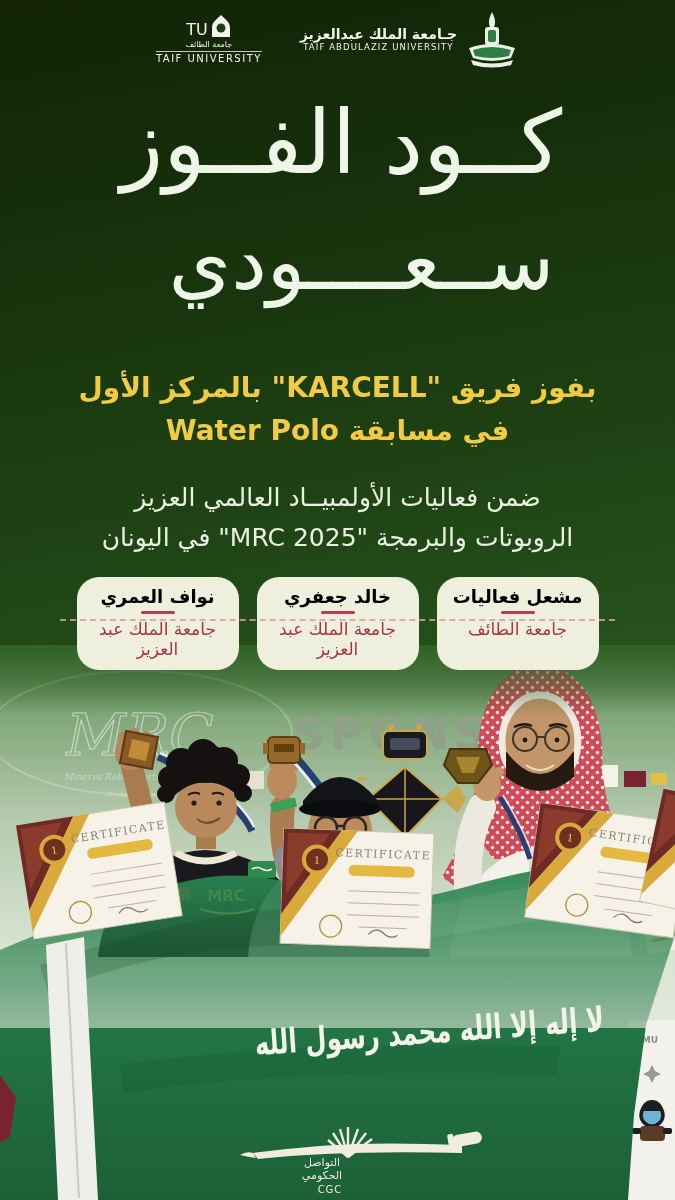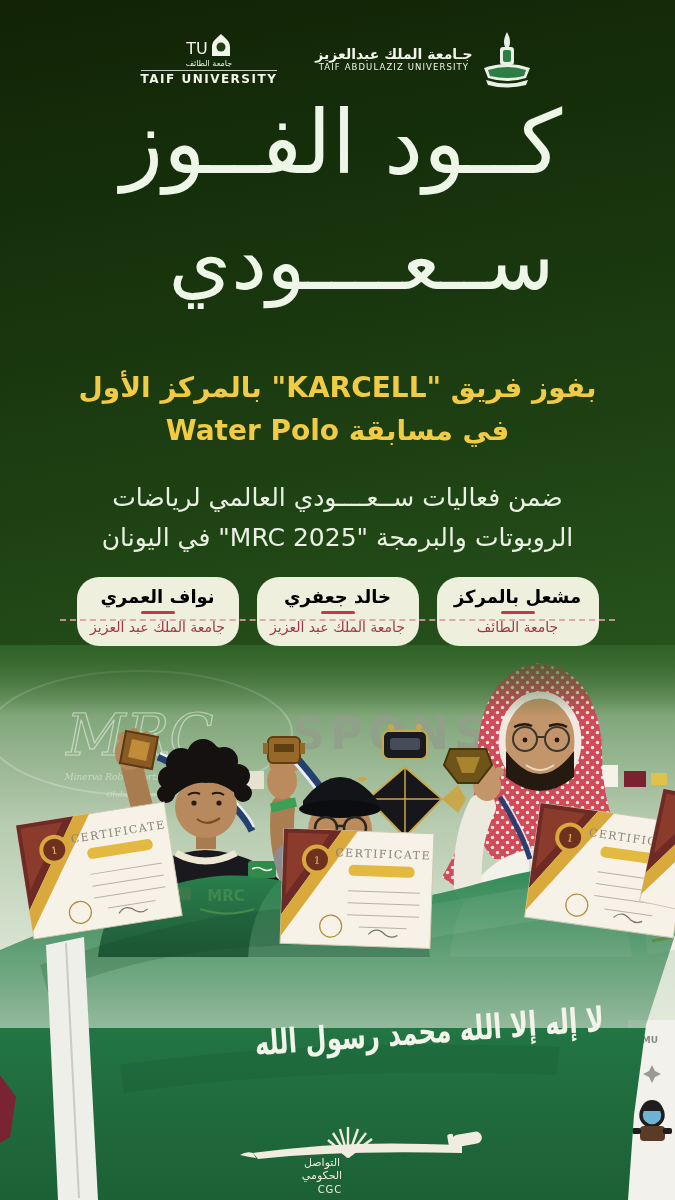--- a/index.html
+++ b/index.html
@@ -3,42 +3,42 @@
 <meta charset="utf-8">
 <style>
   html,body{margin:0;padding:0;background:#0e1d08;}
   .poster{
     position:relative;width:675px;height:1200px;overflow:hidden;
     font-family:"DejaVu Sans",sans-serif;
     background:linear-gradient(170deg,#122306 0%,#16300b 18%,#1d3f12 38%,#26521c 58%,#2e6325 75%,#356e2b 88%,#3a7531 100%);
   }
   .abs{position:absolute;}
   
-  .header{top:30px;left:0;width:100%;display:flex;justify-content:center;align-items:center;gap:38px;z-index:2;}
+  .header{top:10px;left:0;width:100%;display:flex;justify-content:center;align-items:center;gap:38px;z-index:2;}
   .tu-logo{color:#f3f4ec;text-align:center;line-height:1;}
   .tu-top{display:flex;align-items:flex-end;justify-content:center;gap:2px;}
   .tu-ar{font-size:8px;margin-top:3px;letter-spacing:1px;}
   .tu-line{height:1px;background:#f3f4ec;opacity:.8;margin:2px 0;}
-  .tu-en{font-size:12px;letter-spacing:1.5px;font-weight:bold;}
+  .tu-en{font-size:10px;letter-spacing:1.5px;font-weight:normal;}
   .kau-logo{display:flex;align-items:center;gap:8px;color:#f3f4ec;}
   .kau-text{text-align:center;line-height:1.2;}
   .kau-ar{font-size:14px;font-weight:bold;}
   .kau-en{font-size:8.5px;letter-spacing:1.1px;}
   
   .title1{top:88px;left:4px;width:100%;text-align:center;color:#eef6e8;font-size:88px;font-weight:normal;direction:rtl;line-height:1.25;z-index:2;}
   .title2{top:212px;left:0;width:100%;text-align:center;color:#eef6e8;font-size:80px;font-weight:normal;direction:rtl;line-height:1.25;z-index:2;padding-left:24px;}
   
   .gold{top:366px;left:0;width:100%;text-align:center;color:#f2cb45;font-size:28px;font-weight:bold;direction:rtl;line-height:1.55;z-index:2;}
   .desc{top:478px;left:0;width:100%;text-align:center;color:#eaf1e3;font-size:25px;direction:rtl;line-height:1.6;z-index:2;}
   
   .cards{top:577px;left:0;width:100%;display:flex;justify-content:center;gap:18px;z-index:4;}
   .card{width:162px;background:#eef0dd;border-radius:22px;text-align:center;padding:9px 6px 11px;box-sizing:border-box;}
   .card .name{font-size:18px;font-weight:bold;color:#000000;direction:rtl;}
   .card .rule{width:34px;height:3px;background:#bf3a4c;border-radius:2px;margin:4px auto 5px;}
-  .card .univ{font-size:14px;color:#a23647;direction:rtl;}
+  .card .univ{font-size:17px;color:#a23647;direction:rtl;}
   .dash-line{top:619px;left:60px;right:60px;border-top:2px dashed rgba(216,158,164,.85);z-index:5;pointer-events:none;}
   
   .photo{top:645px;left:0;width:675px;height:555px;z-index:1;}
 </style>
 </head>
 <body>
 
 <div class="poster">
 
   <div class="abs header">
@@ -72,37 +72,37 @@
 
   <div class="abs title1">كــود الفــوز</div>
   <div class="abs title2">ســعــــودي</div>
 
   <div class="abs gold">
     <div>بفوز فريق "KARCELL" بالمركز الأول</div>
     <div>في مسابقة Water Polo</div>
   </div>
 
   <div class="abs desc">
-    <div>ضمن فعاليات ســعــــودي العالمي لرياضات</div>
+    <div>ضمن فعاليات الأولمبيــاد العالمي العزيز</div>
     <div>الروبوتات والبرمجة "MRC 2025" في اليونان</div>
   </div>
 
   <div class="abs cards" dir="ltr">
     <div class="card">
       <div class="name">نواف العمري</div>
       <div class="rule"></div>
       <div class="univ">جامعة الملك عبد العزيز</div>
     </div>
     <div class="card">
       <div class="name">خالد جعفري</div>
       <div class="rule"></div>
       <div class="univ">جامعة الملك عبد العزيز</div>
     </div>
     <div class="card">
-      <div class="name">مشعل بالمركز</div>
+      <div class="name">مشعل فعاليات</div>
       <div class="rule"></div>
       <div class="univ">جامعة الطائف</div>
     </div>
   </div>
   <div class="abs dash-line"></div>
 
   <svg class="abs photo" viewBox="0 0 675 555">
     <defs>
       <linearGradient id="wallGrad" x1="0" y1="0" x2="0" y2="1">
         <stop offset="0" stop-color="#49793f"></stop>

